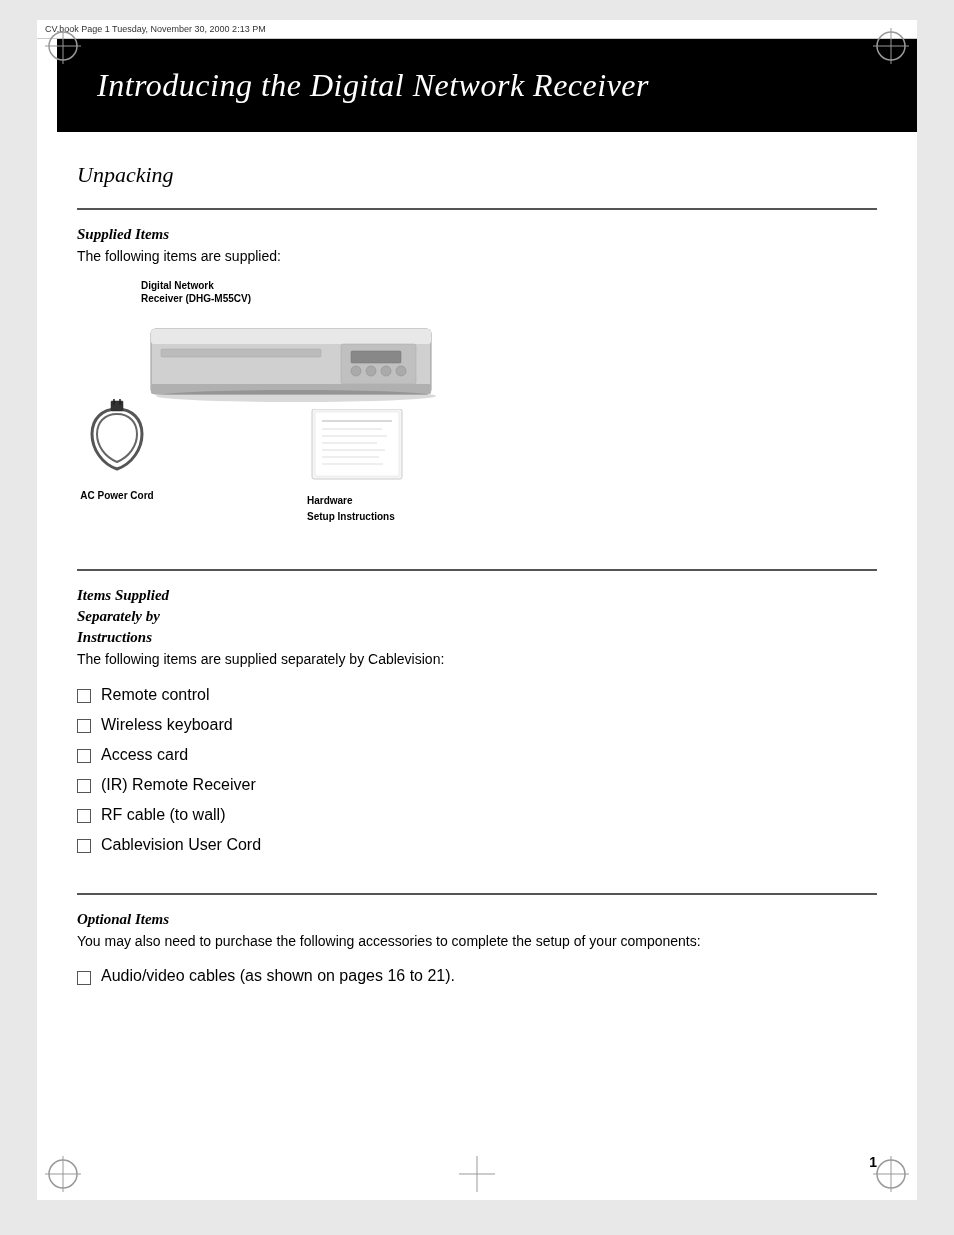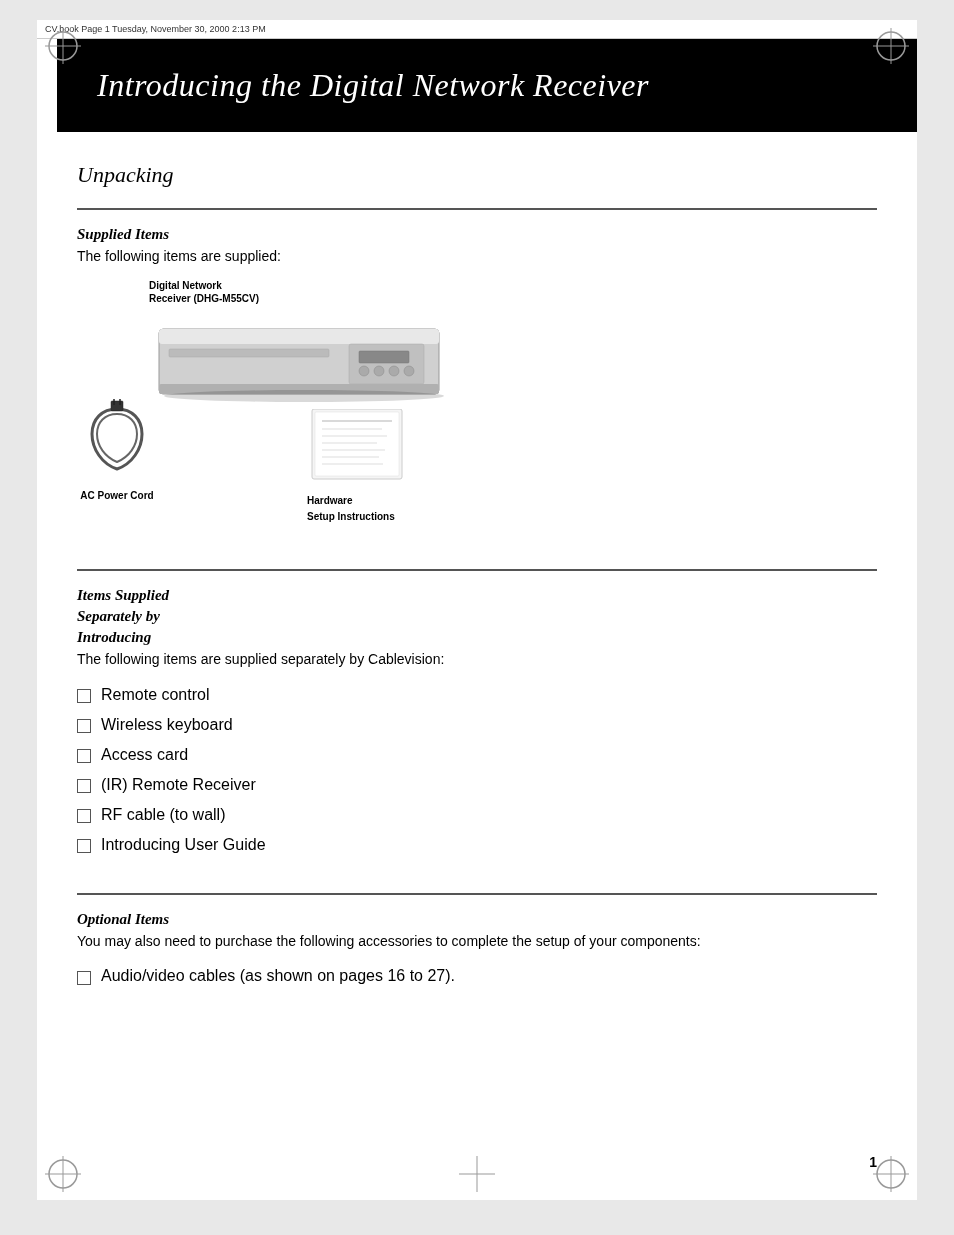--- a/index.html
+++ b/index.html
@@ -228,21 +228,21 @@
 
       <div class="section">
         <div class="section-label">
           <span class="section-label-text">Supplied Items</span>
         </div>
         <div class="section-content">
           <p>The following items are supplied:</p>
 
           <div class="items-illustration">
 
-            <div style="position:absolute; top:0; left:72px;">
+            <div style="position:absolute; top:0; left:64px;">
               
               <div style="font-size:10px; font-weight:bold; color:#000; margin-bottom:4px; line-height:1.3;">
                 Digital Network<br>Receiver (DHG-M55CV)
               </div>
               
               <svg width="300" height="100" viewBox="0 0 300 100">
 
                 <rect x="10" y="20" width="280" height="65" rx="4" fill="#d0d0d0" stroke="#999" stroke-width="1"></rect>
 
                 <rect x="10" y="20" width="280" height="15" rx="3" fill="#e8e8e8" stroke="none"></rect>
@@ -295,21 +295,21 @@
             </div>
           </div>
         </div>
       </div>
 
       <div class="section">
         <div class="section-label">
           <span class="section-label-text">
             <span>Items Supplied</span><br>
             <span>Separately by</span><br>
-            <span>Introducing</span>
+            <span>Instructions</span>
           </span>
         </div>
         <div class="section-content">
           <p>The following items are supplied separately by Cablevision:</p>
           <ul class="bullet-list">
             <li>
               <span class="checkbox-icon"></span>
               <span>Remote control</span>
             </li>
             <li>
@@ -323,36 +323,36 @@
             <li>
               <span class="checkbox-icon"></span>
               <span>(IR) Remote Receiver</span>
             </li>
             <li>
               <span class="checkbox-icon"></span>
               <span>RF cable (to wall)</span>
             </li>
             <li>
               <span class="checkbox-icon"></span>
-              <span>Introducing User Guide</span>
+              <span>Cablevision User Cord</span>
             </li>
           </ul>
         </div>
       </div>
 
       <div class="section">
         <div class="section-label">
           <span class="section-label-text">Optional Items</span>
         </div>
         <div class="section-content">
           <p>You may also need to purchase the following accessories to complete the setup of your components:</p>
           <ul class="bullet-list">
             <li>
               <span class="checkbox-icon"></span>
-              <span>Audio/video cables (as shown on pages 16 to 27).</span>
+              <span>Audio/video cables (as shown on pages 16 to 21).</span>
             </li>
           </ul>
         </div>
       </div>
 
     </div>
 
     <div class="page-number">1</div>
 
   </div>

